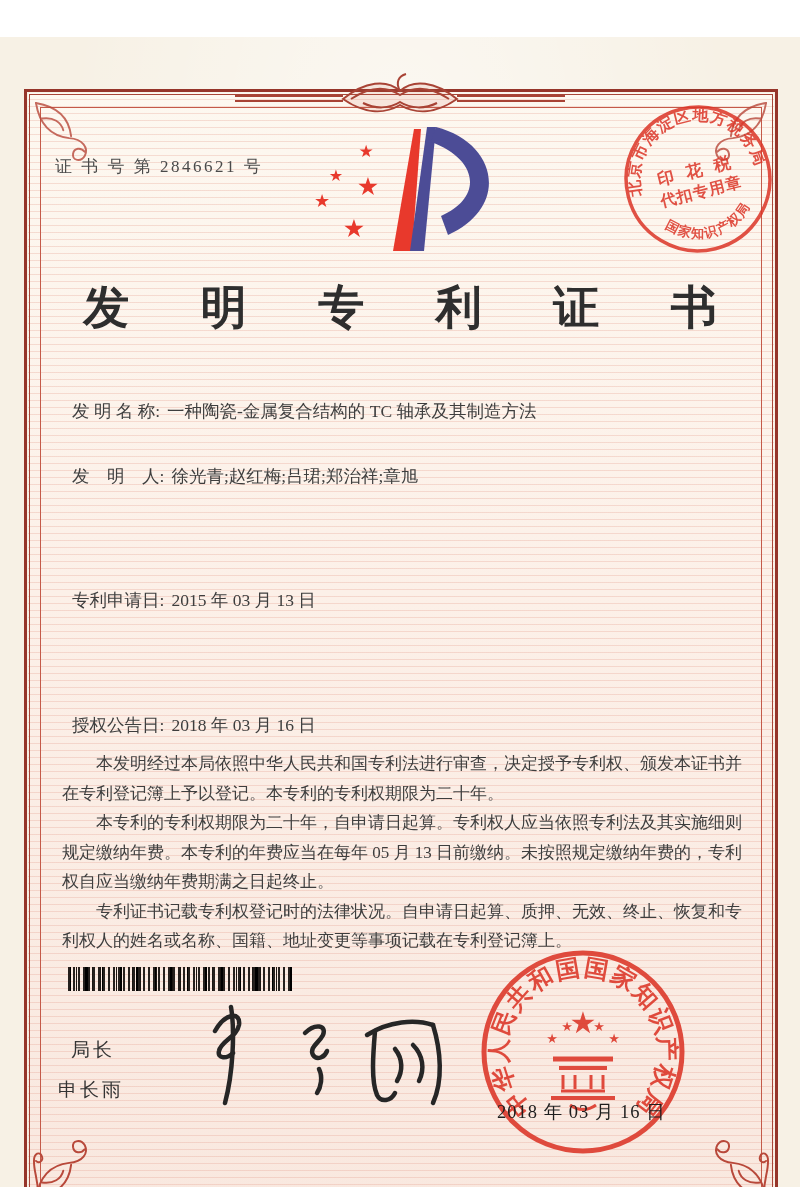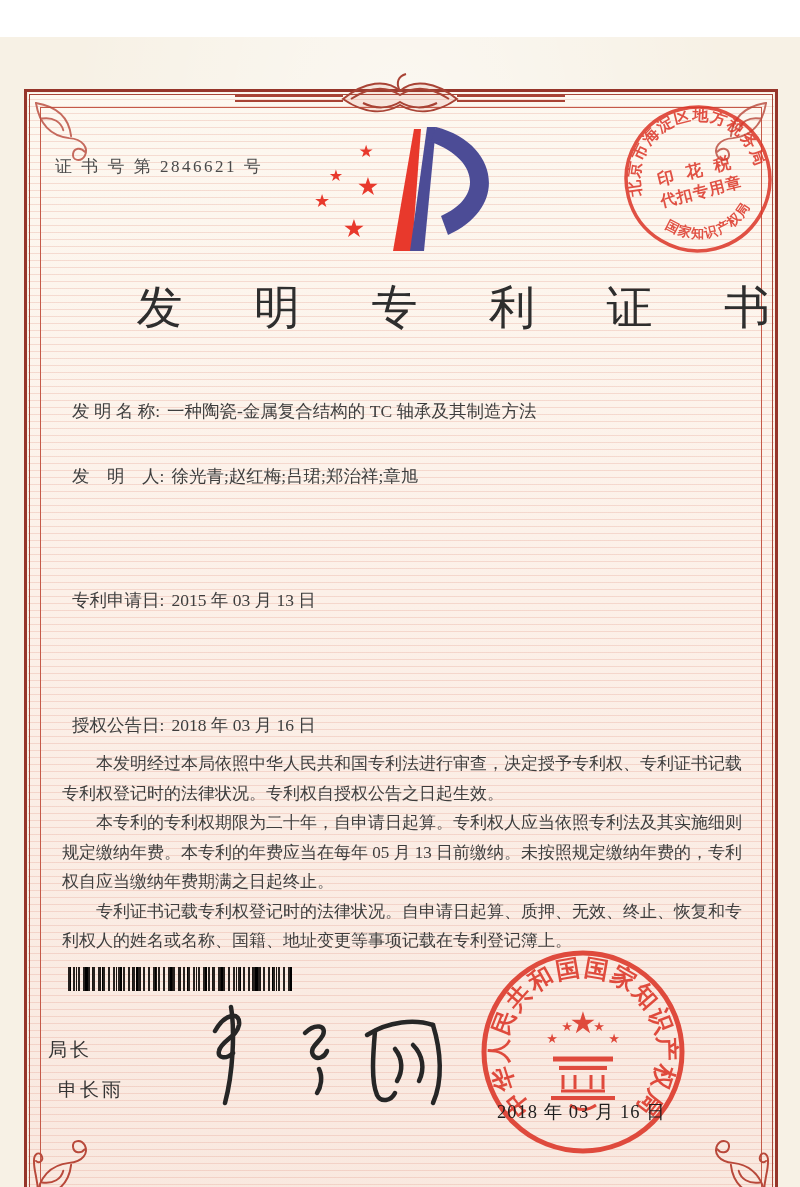--- a/index.html
+++ b/index.html
@@ -33,41 +33,41 @@
   .corner{ position:absolute; width:88px; height:88px; }
   .c-bl{ left:32px; bottom:22px; }
   .c-br{ right:30px; bottom:22px; transform:scaleX(-1); }
   .c-tl{ left:32px; top:62px; transform:scaleY(-1); }
   .c-tr{ right:30px; top:62px; transform:scale(-1,-1); }
   .top-orn{ position:absolute; left:50%; top:32px; transform:translateX(-50%); width:330px; height:56px; }
   
   .cert-no{ position:absolute; left:55px; top:118px; font-size:17px; letter-spacing:2.5px; color:#4a4a4a; }
   .logo{ position:absolute; left:298px; top:84px; width:210px; height:152px; }
   .title{
-    position:absolute; left:0; right:0; top:240px; text-align:right;
-    font-size:46px; font-weight:400; color:#2e2e2e;
+    position:absolute; left:0; right:0; top:240px; text-align:center;
+    font-size:46px; font-weight:700; color:#2e2e2e;
     letter-spacing:30px; text-indent:30px;
   }
   
   .field{ position:absolute; left:72px; right:64px; font-size:17.5px; color:#3e3e3e; }
   .field .lab{ margin-right:7px; }
   .paras{
     position:absolute; left:62px; right:58px; top:712px;
     font-size:17px; line-height:29.5px; text-align:justify; color:#3e3e3e;
   }
   .paras p{ margin:0; text-indent:2em; }
   
   .barcode{
     position:absolute; left:68px; top:930px; width:224px; height:24px;
     background-image:
       repeating-linear-gradient(90deg,#26211e 0 2px, rgba(0,0,0,0) 2px 5px),
       repeating-linear-gradient(90deg,#1a1512 0 1px, rgba(0,0,0,0) 1px 8px),
       repeating-linear-gradient(90deg,#000 0 3px, rgba(0,0,0,0) 3px 17px);
   }
-  .sig-title{ position:absolute; left:48px; top:1000px; font-size:19px; letter-spacing:3px; color:#333; }
+  .sig-title{ position:absolute; left:71px; top:1000px; font-size:19px; letter-spacing:3px; color:#333; }
   .sig-name { position:absolute; left:58px; top:1040px; font-size:19px; letter-spacing:3px; color:#333; }
   .sig-hand { position:absolute; left:185px; top:960px; width:270px; height:115px; }
   .seal-main{ position:absolute; left:478px; top:910px; width:210px; height:210px; opacity:.88; }
   .issue-date{ position:absolute; left:497px; top:1062px; font-size:18.5px; color:#1e1e1e; z-index:5; letter-spacing:1px; }
   .seal-tax{ position:absolute; left:612px; top:56px; width:172px; height:172px; transform:rotate(-14deg); opacity:.85; }
   .seal-text{ font-weight:bold; fill:#dc3527; }
 </style>
 </head>
 <body>
 
@@ -151,21 +151,21 @@
     <span class="lab">发 明 名 称:</span><span class="val">一种陶瓷-金属复合结构的 TC 轴承及其制造方法</span>
   </div>
   <div class="field" style="top:551px">
     <span class="lab">专利申请日:</span><span class="val">2015 年 03 月 13 日</span>
   </div>
   <div class="field" style="top:676px">
     <span class="lab">授权公告日:</span><span class="val">2018 年 03 月 16 日</span>
   </div>
 
   <div class="paras">
-    <p>本发明经过本局依照中华人民共和国专利法进行审查，决定授予专利权、专利证书记载专利权登记时的法律状况。专利权自授权公告之日起生效。</p>
+    <p>本发明经过本局依照中华人民共和国专利法进行审查，决定授予专利权、颁发本证书并在专利登记簿上予以登记。本专利的专利权期限为二十年。</p>
     <p>本专利的专利权期限为二十年，自申请日起算。专利权人应当依照专利法及其实施细则规定缴纳年费。本专利的年费应当在每年 05 月 13 日前缴纳。未按照规定缴纳年费的，专利权自应当缴纳年费期满之日起终止。</p>
     <p>专利证书记载专利权登记时的法律状况。自申请日起算、质押、无效、终止、恢复和专利权人的姓名或名称、国籍、地址变更等事项记载在专利登记簿上。</p>
   </div>
 
   <div class="barcode"></div>
 
   <div class="sig-title">局长</div>
   <div class="sig-name">申长雨</div>
   <svg class="sig-hand" viewBox="0 0 270 115">
     <g fill="none" stroke="#262626" stroke-width="4.5" stroke-linecap="round">

